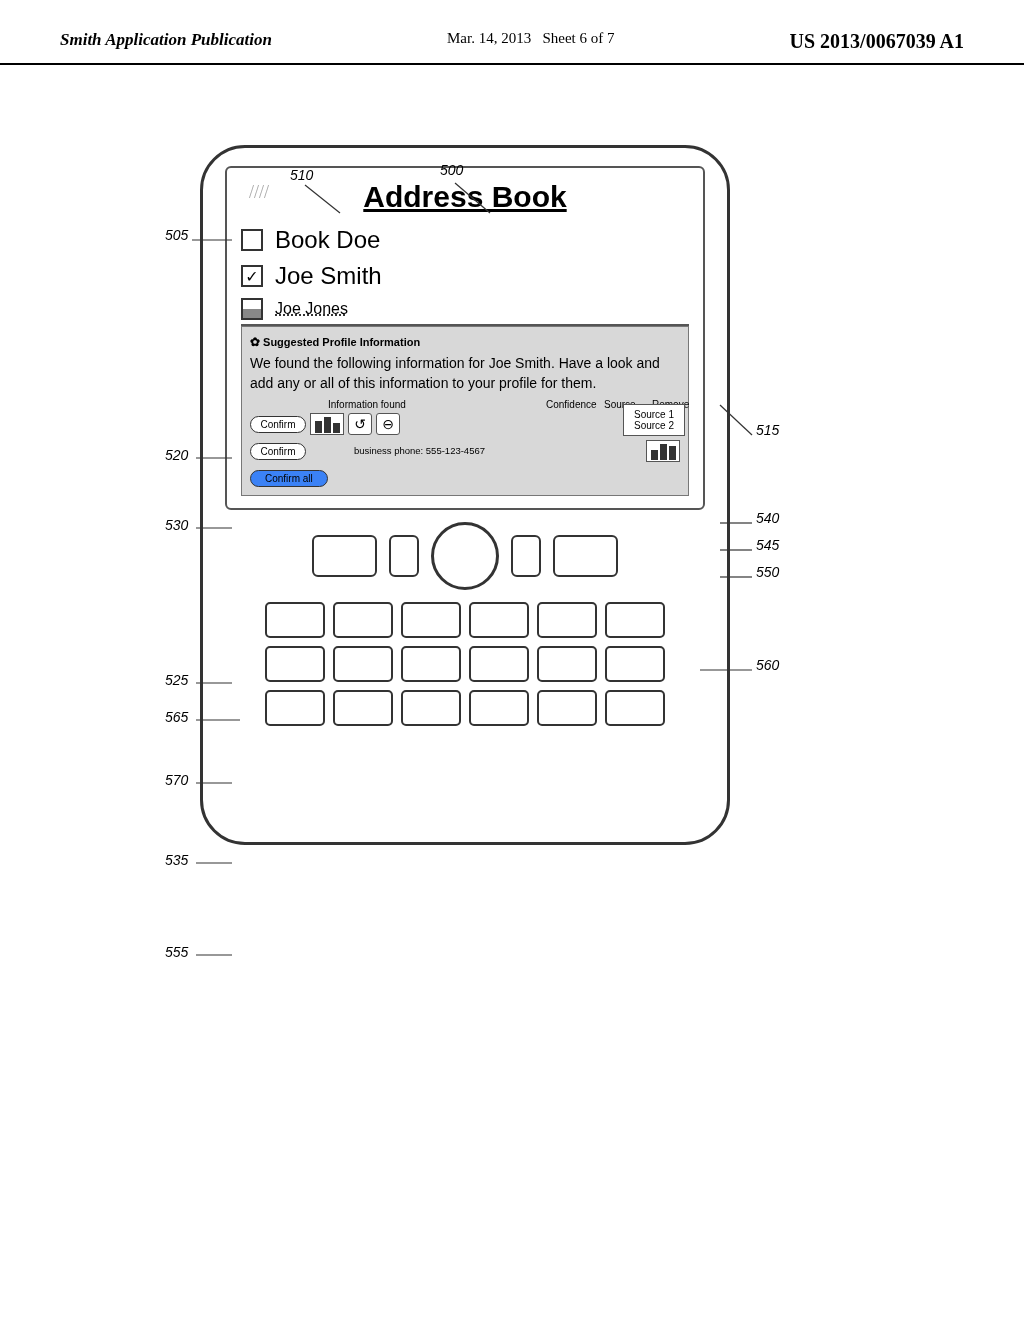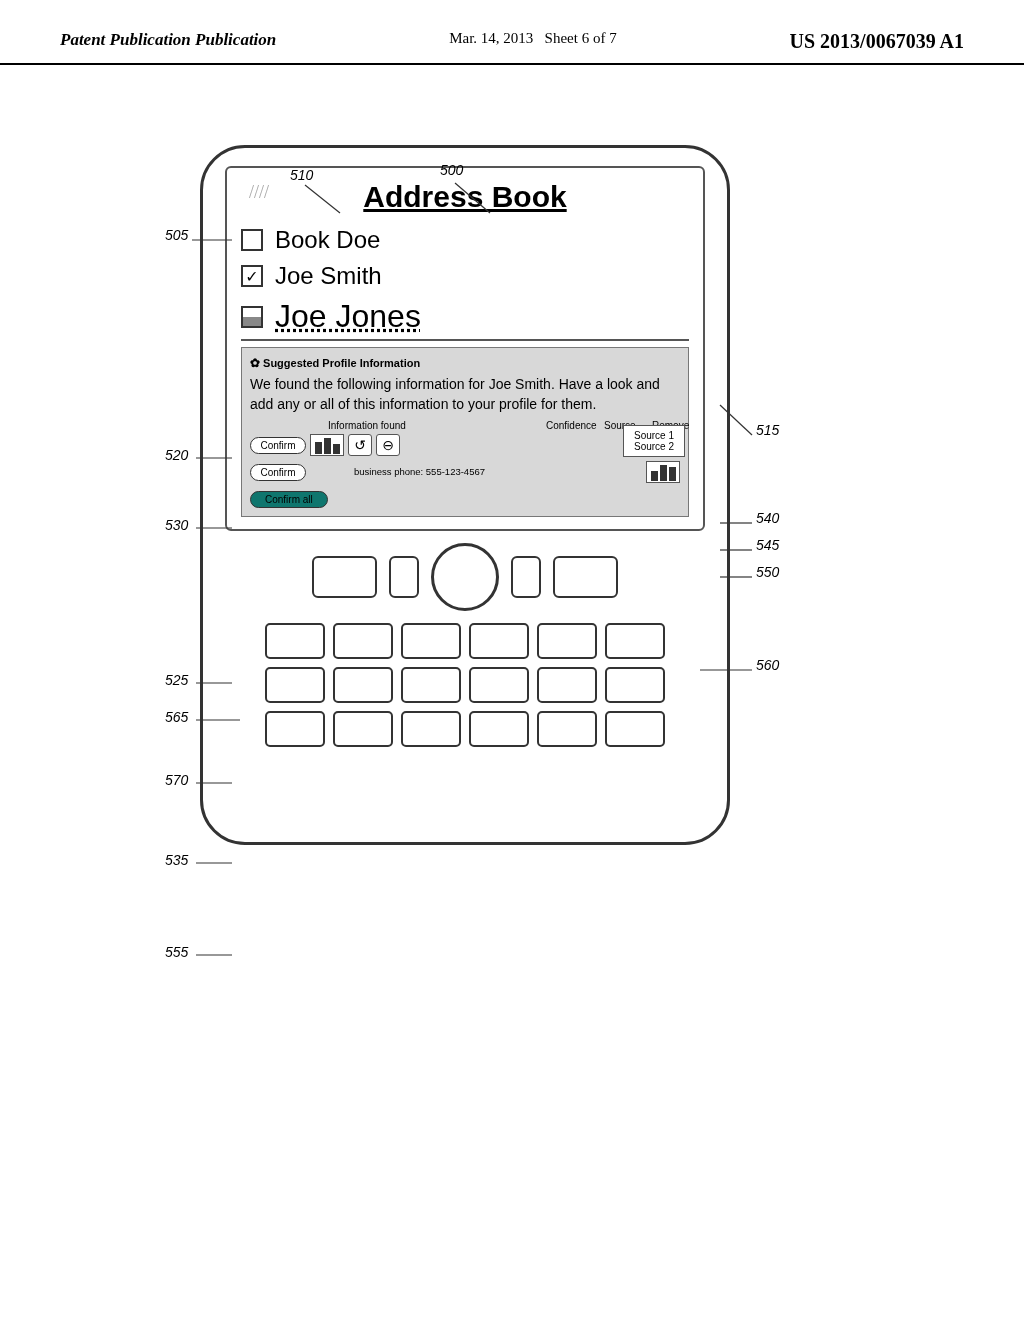--- a/index.html
+++ b/index.html
@@ -21,21 +21,21 @@
       border-bottom: 2px solid #000;
     }
   </style>
 </head>
 <body>
 
 <div style="width:1024px; height:1320px; background:#fff; position:relative;">
 
   <div class="patent-header">
     <div style="font-weight:bold; font-size:17px; font-style:italic;">
-      <span>Patent Publication Publication</span>
+      <span>Smith Application Publication</span>
     </div>
     <div style="font-size:15px; text-align:center;">
       <span>Mar. 14, 2013</span>&nbsp;&nbsp;
       <span>Sheet 6 of 7</span>
     </div>
     <div style="font-size:20px; font-weight:bold;">
       <span>US 2013/0067039 A1</span>
     </div>
   </div>
 
@@ -69,21 +69,21 @@
           <div style="display:flex; align-items:center; font-size:24px; font-family:Arial,sans-serif; margin-bottom:8px;">
             <div style="width:22px; height:22px; border:2px solid #333; margin-right:12px; flex-shrink:0;"></div>
             <span>Book Doe</span>
           </div>
 
           <div style="display:flex; align-items:center; font-size:24px; font-family:Arial,sans-serif; margin-bottom:8px;">
             <div style="width:22px; height:22px; border:2px solid #333; margin-right:12px; flex-shrink:0; display:flex; align-items:center; justify-content:center; font-size:16px;">✓</div>
             <span>Joe Smith</span>
           </div>
 
-          <div style="display:flex; align-items:center; font-size:32px; font-family:Arial,sans-serif; margin-bottom:6px; border-bottom:2px solid #555; padding-bottom:4px;">
+          <div style="display:flex; align-items:center; font-size:16px; font-family:Arial,sans-serif; border-bottom:2px solid #555; padding-bottom:4px;">
             <div style="width:22px; height:22px; border:2px solid #333; margin-right:12px; flex-shrink:0; background:linear-gradient(to bottom, #fff 50%, #888 50%);"></div>
             <span style="text-decoration:underline; text-decoration-style:dotted;">Joe Jones</span>
           </div>
 
           <div style="
             background: #d8d8d8;
             border: 1px solid #777;
             padding: 8px;
             font-family: Arial, sans-serif;
             position: relative;
@@ -160,21 +160,21 @@
                 <div>Source 2</div>
               </div>
             </div>
 
             <div style="margin-top:4px;">
               <button style="
                 border: 1.5px solid #333;
                 border-radius: 12px;
                 padding: 2px 14px;
                 font-size:10px;
-                background:#0f766e;
+                background:#3b82f6;
                 cursor:pointer;
                 font-family:Arial,sans-serif;
               ">Confirm all</button>
             </div>
 
           </div>
         </div>
 
         <div style="display:flex; align-items:center; justify-content:center; gap:12px; margin-bottom:12px; padding:0 20px;">
           <div style="width:65px; height:42px; border:2px solid #333; border-radius:6px; background:#fff;"></div>

